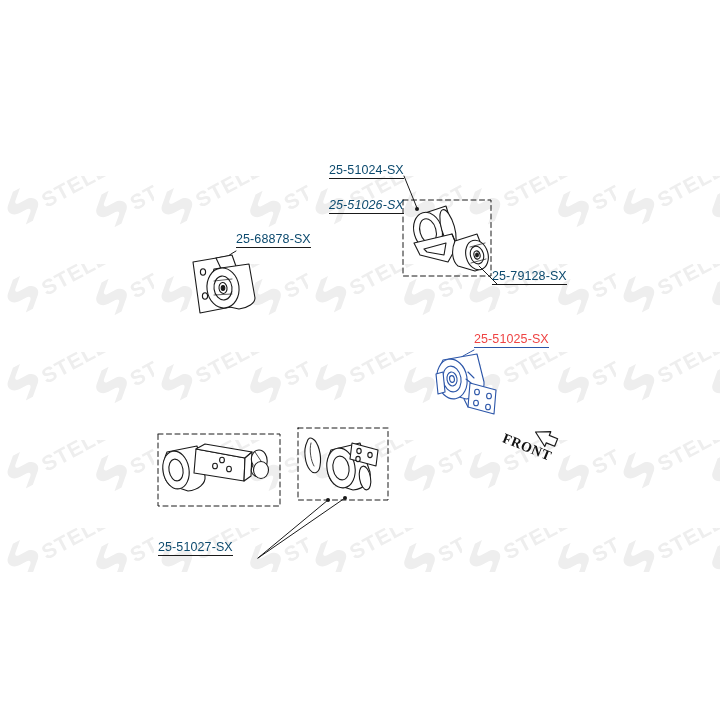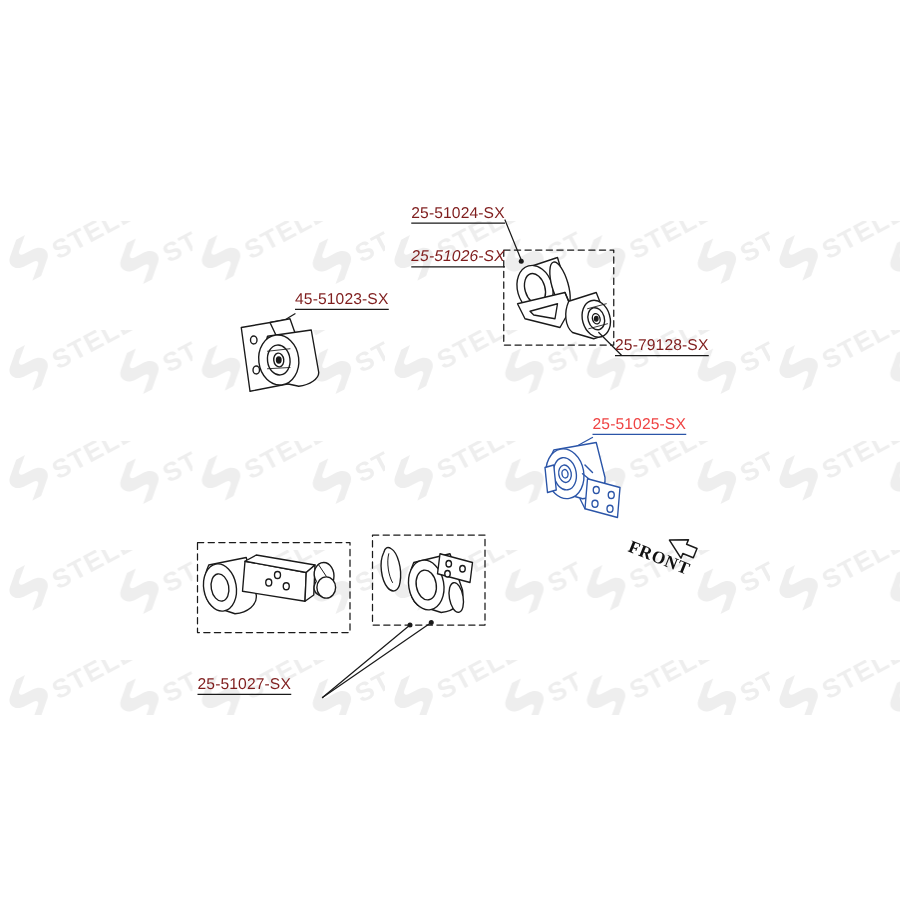--- a/index.html
+++ b/index.html
@@ -2,21 +2,21 @@
 <html><head>
 <meta charset="utf-8">
 <style>
   html,body{margin:0;padding:0;background:#ffffff;}
   body{width:720px;height:720px;overflow:hidden;
        font-family:"Liberation Sans",sans-serif;}
   #stage{position:relative;width:720px;height:720px;background:#fff;}
   #wm{position:absolute;left:0;top:0;width:720px;height:720px;}
   #art{position:absolute;left:0;top:0;width:720px;height:720px;}
   .lbl{position:absolute;font-family:"Liberation Sans",sans-serif;
-       font-size:12.5px;color:#7f1d1d;white-space:nowrap;letter-spacing:.1px;
+       font-size:12.5px;color:#0c4a6e;white-space:nowrap;letter-spacing:.1px;
        border-bottom:1px solid #1a1a1a;line-height:1.15;padding-bottom:1px;}
   .lbl.blue{color:#ef4444;border-bottom-color:#2b55a8;}
   .frontlbl{position:absolute;font-size:14px;font-weight:bold;color:#111;
             font-family:"Liberation Serif",serif;white-space:nowrap;
             transform:rotate(22deg);transform-origin:0 50%;letter-spacing:.5px;}
 </style>
 </head>
 <body>
 
 <div id="stage">
@@ -176,21 +176,21 @@
     </g>
 
     <g fill="none" stroke="#1a1a1a" stroke-width="1">
       <path d="M258,558 L328,500"></path>
       <path d="M258,558 L345,498"></path>
     </g>
     <circle cx="328" cy="500" r="2" fill="#1a1a1a"></circle>
     <circle cx="345" cy="498" r="2" fill="#1a1a1a"></circle>
   </svg>
 
-  <div class="lbl" style="left:236px;top:232px;">45-51023-SX</div>
+  <div class="lbl" style="left:236px;top:232px;">25-68878-SX</div>
 
   <div class="lbl" style="left:329px;top:163px;">25-51024-SX</div>
 
   <div class="lbl" style="left:329px;top:198px;font-style:italic;">25-51026-SX</div>
 
   <div class="lbl" style="left:492px;top:269px;">25-79128-SX</div>
 
   <div class="lbl blue" style="left:474px;top:332px;">25-51025-SX</div>
 
   <div class="lbl" style="left:158px;top:540px;">25-51027-SX</div>

